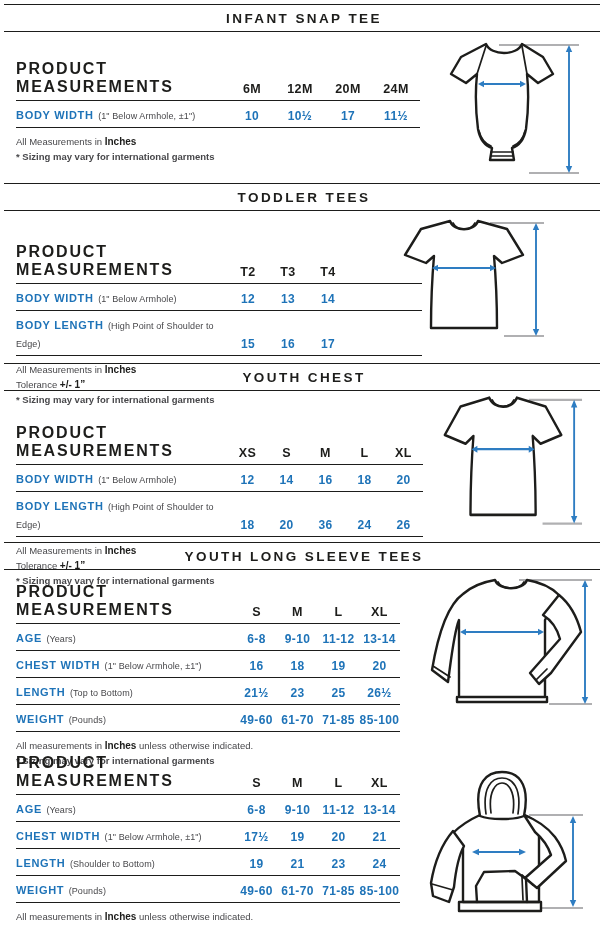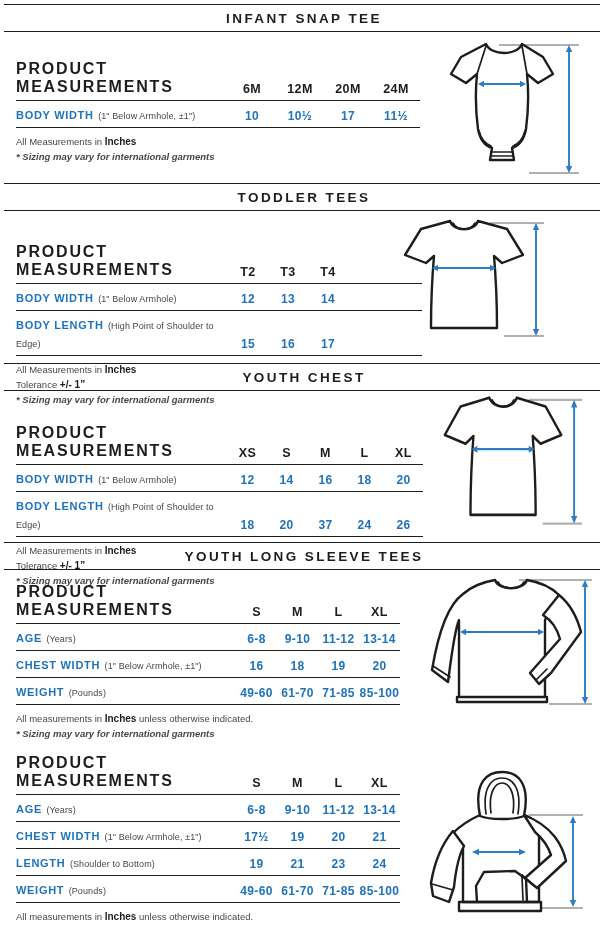--- a/index.html
+++ b/index.html
@@ -26,21 +26,21 @@
   .h-label { text-align:left; font-size:16px; font-weight:bold; letter-spacing:1.8px; }
   .h-col { font-size:12.5px; font-weight:bold; letter-spacing:0.4px; }
   .row-label { color:var(--accent_blue,#1e73b8); font-weight:bold; font-size:11px; letter-spacing:0.7px; }
   .row-note { color:var(--note_gray,#47474a); font-size:9px; letter-spacing:0.1px; }
   .cell { text-align:center; color:var(--accent_blue,#1e73b8); font-weight:bold; font-size:12px; letter-spacing:0.4px; }
   .m-top-24 { margin-top:24px; } .m-top-28 { margin-top:28px; }
   .m-top-29 { margin-top:29px; } .m-top-9 { margin-top:9px; } .m-top-17 { margin-top:17px; }
   .notes { margin:8px 12px 0 12px; }
   .fn { font-size:9.5px; color:var(--note_gray,#47474a); margin-bottom:4px; }
   .fn b { color:var(--ink,#1d1d1b); font-size:10px; }
-  .fn-sizing { font-style:italic; font-weight:bold; }
+  .fn-sizing { font-weight:bold; }
   .illus { position:absolute; }
   .g-fill { fill:#fff; stroke:var(--ink,#1d1d1b); stroke-width:2.4; stroke-linejoin:round; stroke-linecap:round; }
   .g-open { fill:none; stroke:var(--ink,#1d1d1b); stroke-width:2.4; stroke-linejoin:round; stroke-linecap:round; }
   .g-det  { fill:none; stroke:var(--ink,#1d1d1b); stroke-width:1.7; stroke-linecap:round; }
   .g-arrow { fill:none; stroke:var(--arrow_blue,#2e7dc2); stroke-width:1.9; }
   .g-head { fill:var(--arrow_blue,#2e7dc2); stroke:none; }
   .g-ref { fill:none; stroke:var(--ref_gray,#b0b0b2); stroke-width:2; }
 </style>
 </head>
 <body>
@@ -190,21 +190,21 @@
         <td class="cell">12</td>
         <td class="cell">14</td>
         <td class="cell">16</td>
         <td class="cell">18</td>
         <td class="cell">20</td>
       </tr>
       <tr>
         <td><span class="row-label">BODY LENGTH</span> <span class="row-note">(High Point of Shoulder to Edge)</span></td>
         <td class="cell">18</td>
         <td class="cell">20</td>
-        <td class="cell">37</td>
+        <td class="cell">36</td>
         <td class="cell">24</td>
         <td class="cell">26</td>
       </tr>
     </tbody>
       </table>
     <div class="notes">
       <p class="fn"><span>All Measurements in </span><b>Inches</b><span></span></p>
       <p class="fn"><span>Tolerance </span><b>+/- 1”</b></p>
       <p class="fn fn-sizing">* Sizing may vary for international garments</p>
     </div>
@@ -254,20 +254,27 @@
         <td class="cell">9-10</td>
         <td class="cell">11-12</td>
         <td class="cell">13-14</td>
       </tr>
       <tr>
         <td><span class="row-label">CHEST WIDTH</span> <span class="row-note">(1" Below Armhole, ±1")</span></td>
         <td class="cell">16</td>
         <td class="cell">18</td>
         <td class="cell">19</td>
         <td class="cell">20</td>
+      </tr>
+      <tr>
+        <td><span class="row-label">LENGTH</span> <span class="row-note">(Top to Bottom)</span></td>
+        <td class="cell">21½</td>
+        <td class="cell">23</td>
+        <td class="cell">25</td>
+        <td class="cell">26½</td>
       </tr>
       <tr>
         <td><span class="row-label">WEIGHT</span> <span class="row-note">(Pounds)</span></td>
         <td class="cell">49-60</td>
         <td class="cell">61-70</td>
         <td class="cell">71-85</td>
         <td class="cell">85-100</td>
       </tr>
     </tbody>
       </table>

